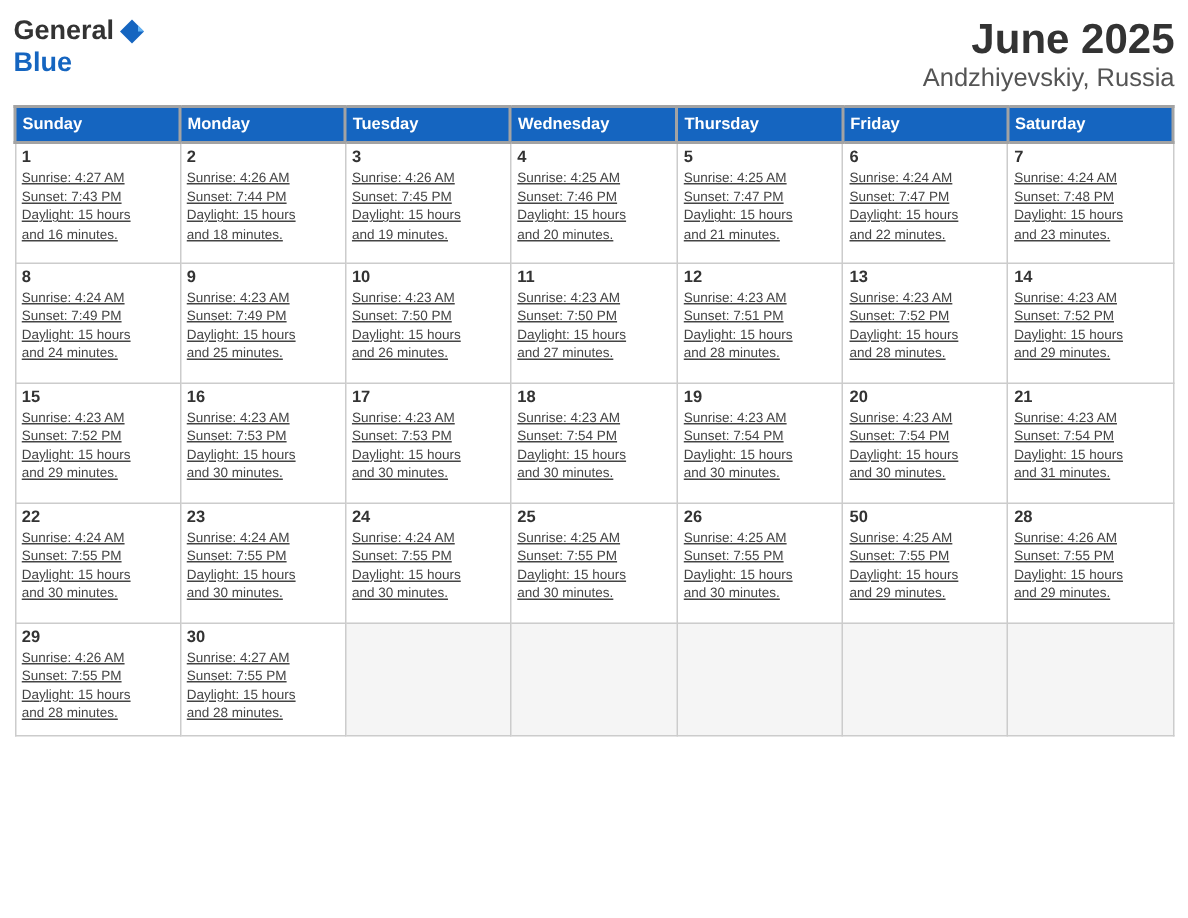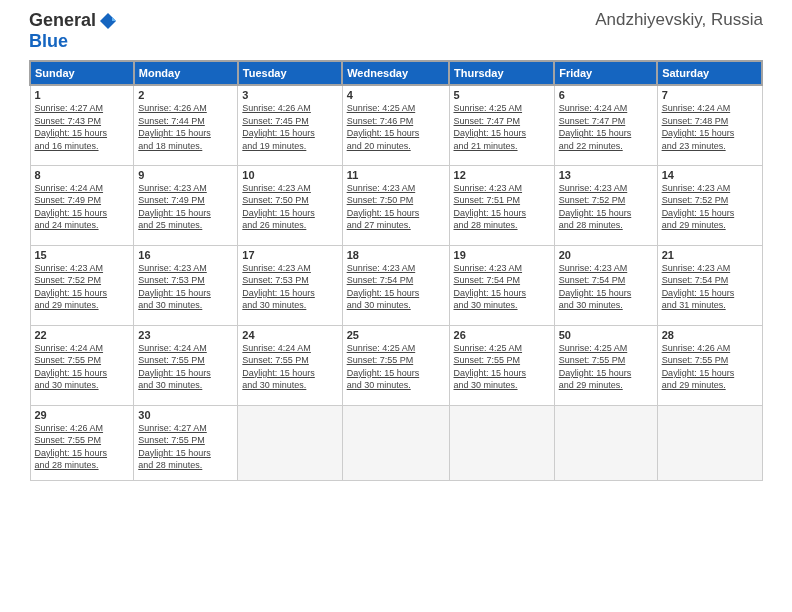--- a/index.html
+++ b/index.html
@@ -7,21 +7,21 @@
       font-family: Arial, sans-serif;
       background: #fff;
       width: 792px;
       height: 612px;
       overflow: hidden;
     }
     .page {
       width: 792px;
       height: 612px;
       background: #fff;
-      padding: 10px 29px;
+      padding: 10px 9px;
     }
     .header {
       display: flex;
       justify-content: space-between;
       align-items: flex-start;
       margin-bottom: 8px;
     }
     .logo {
       display: flex;
       flex-direction: column;
@@ -109,20 +109,21 @@
       <div class="logo-text">
         <span class="logo-general">General</span>
         <svg class="logo-icon" viewBox="0 0 20 20">
           <polygon points="10,2 18,10 10,18 2,10" fill="#1565c0"></polygon>
           <polygon points="10,2 18,10 14,10 14,6" fill="#64b5f6"></polygon>
         </svg>
       </div>
       <span class="logo-blue">Blue</span>
     </div>
     <div class="title-block">
+      <div class="month-title">June 2025</div>
       <div class="location">Andzhiyevskiy, Russia</div>
     </div>
   </div>
 
   <table class="calendar">
     <thead>
       <tr>
         <th>Sunday</th>
         <th>Monday</th>
         <th>Tuesday</th>

